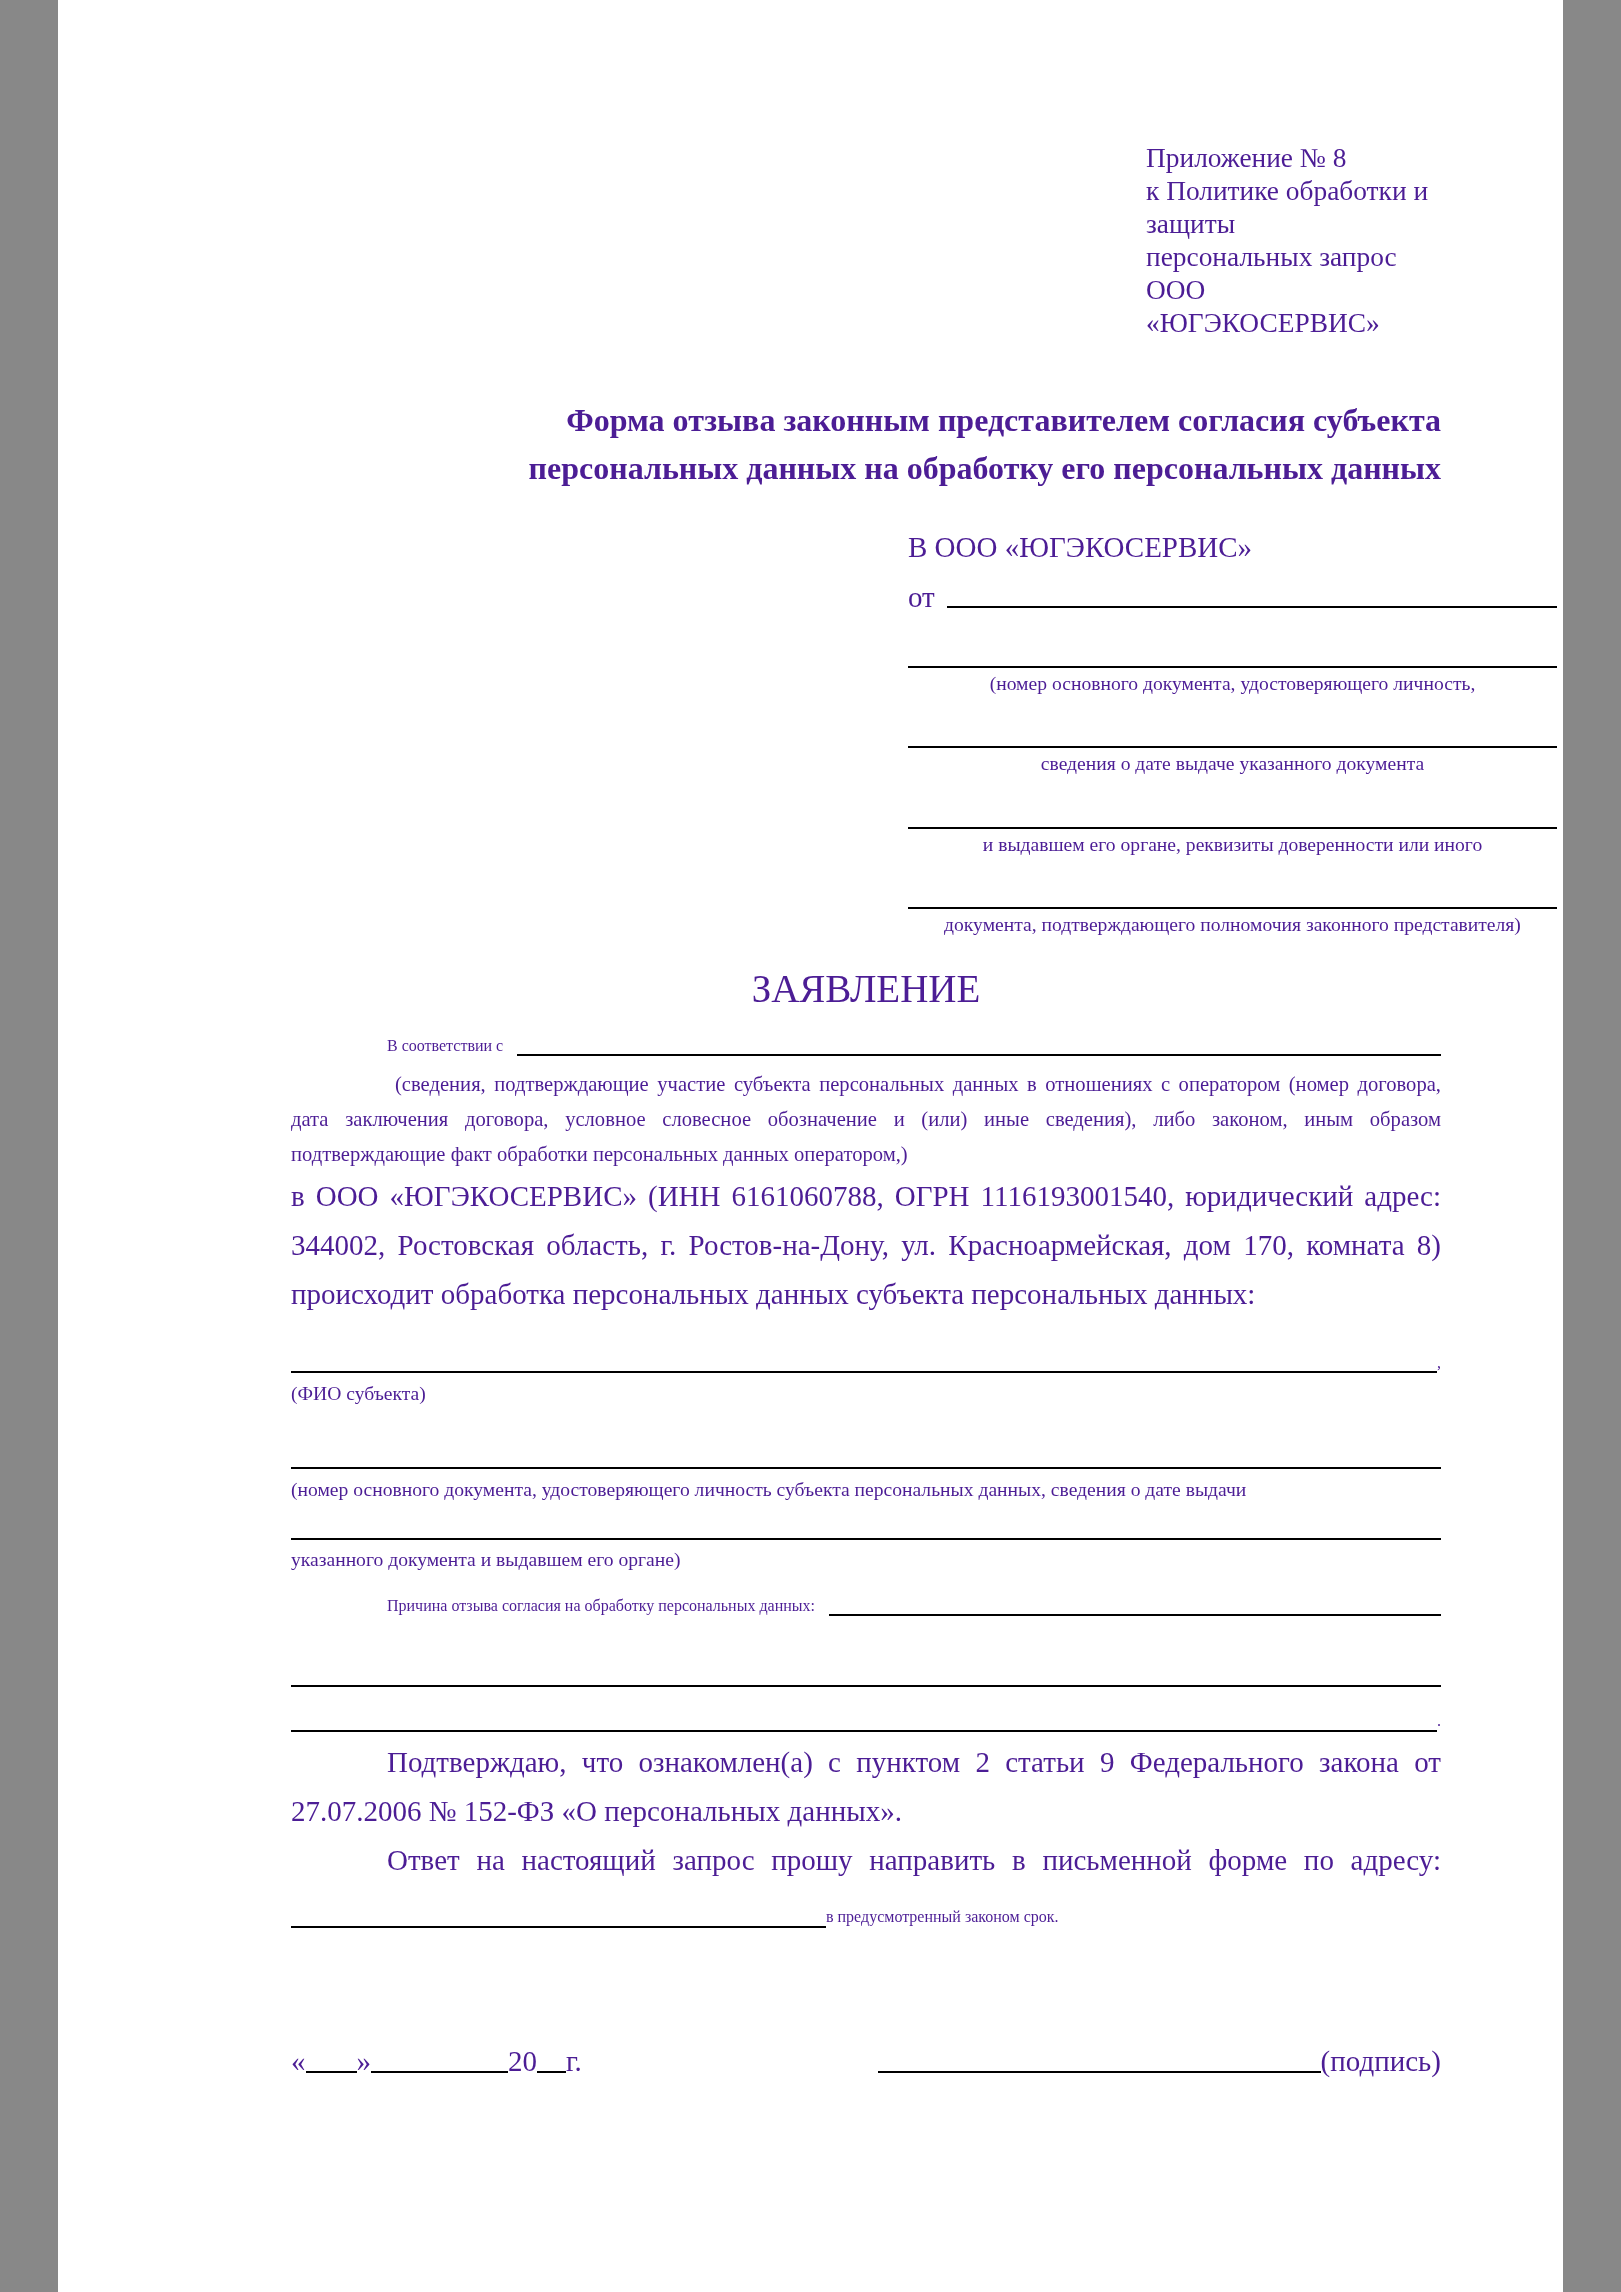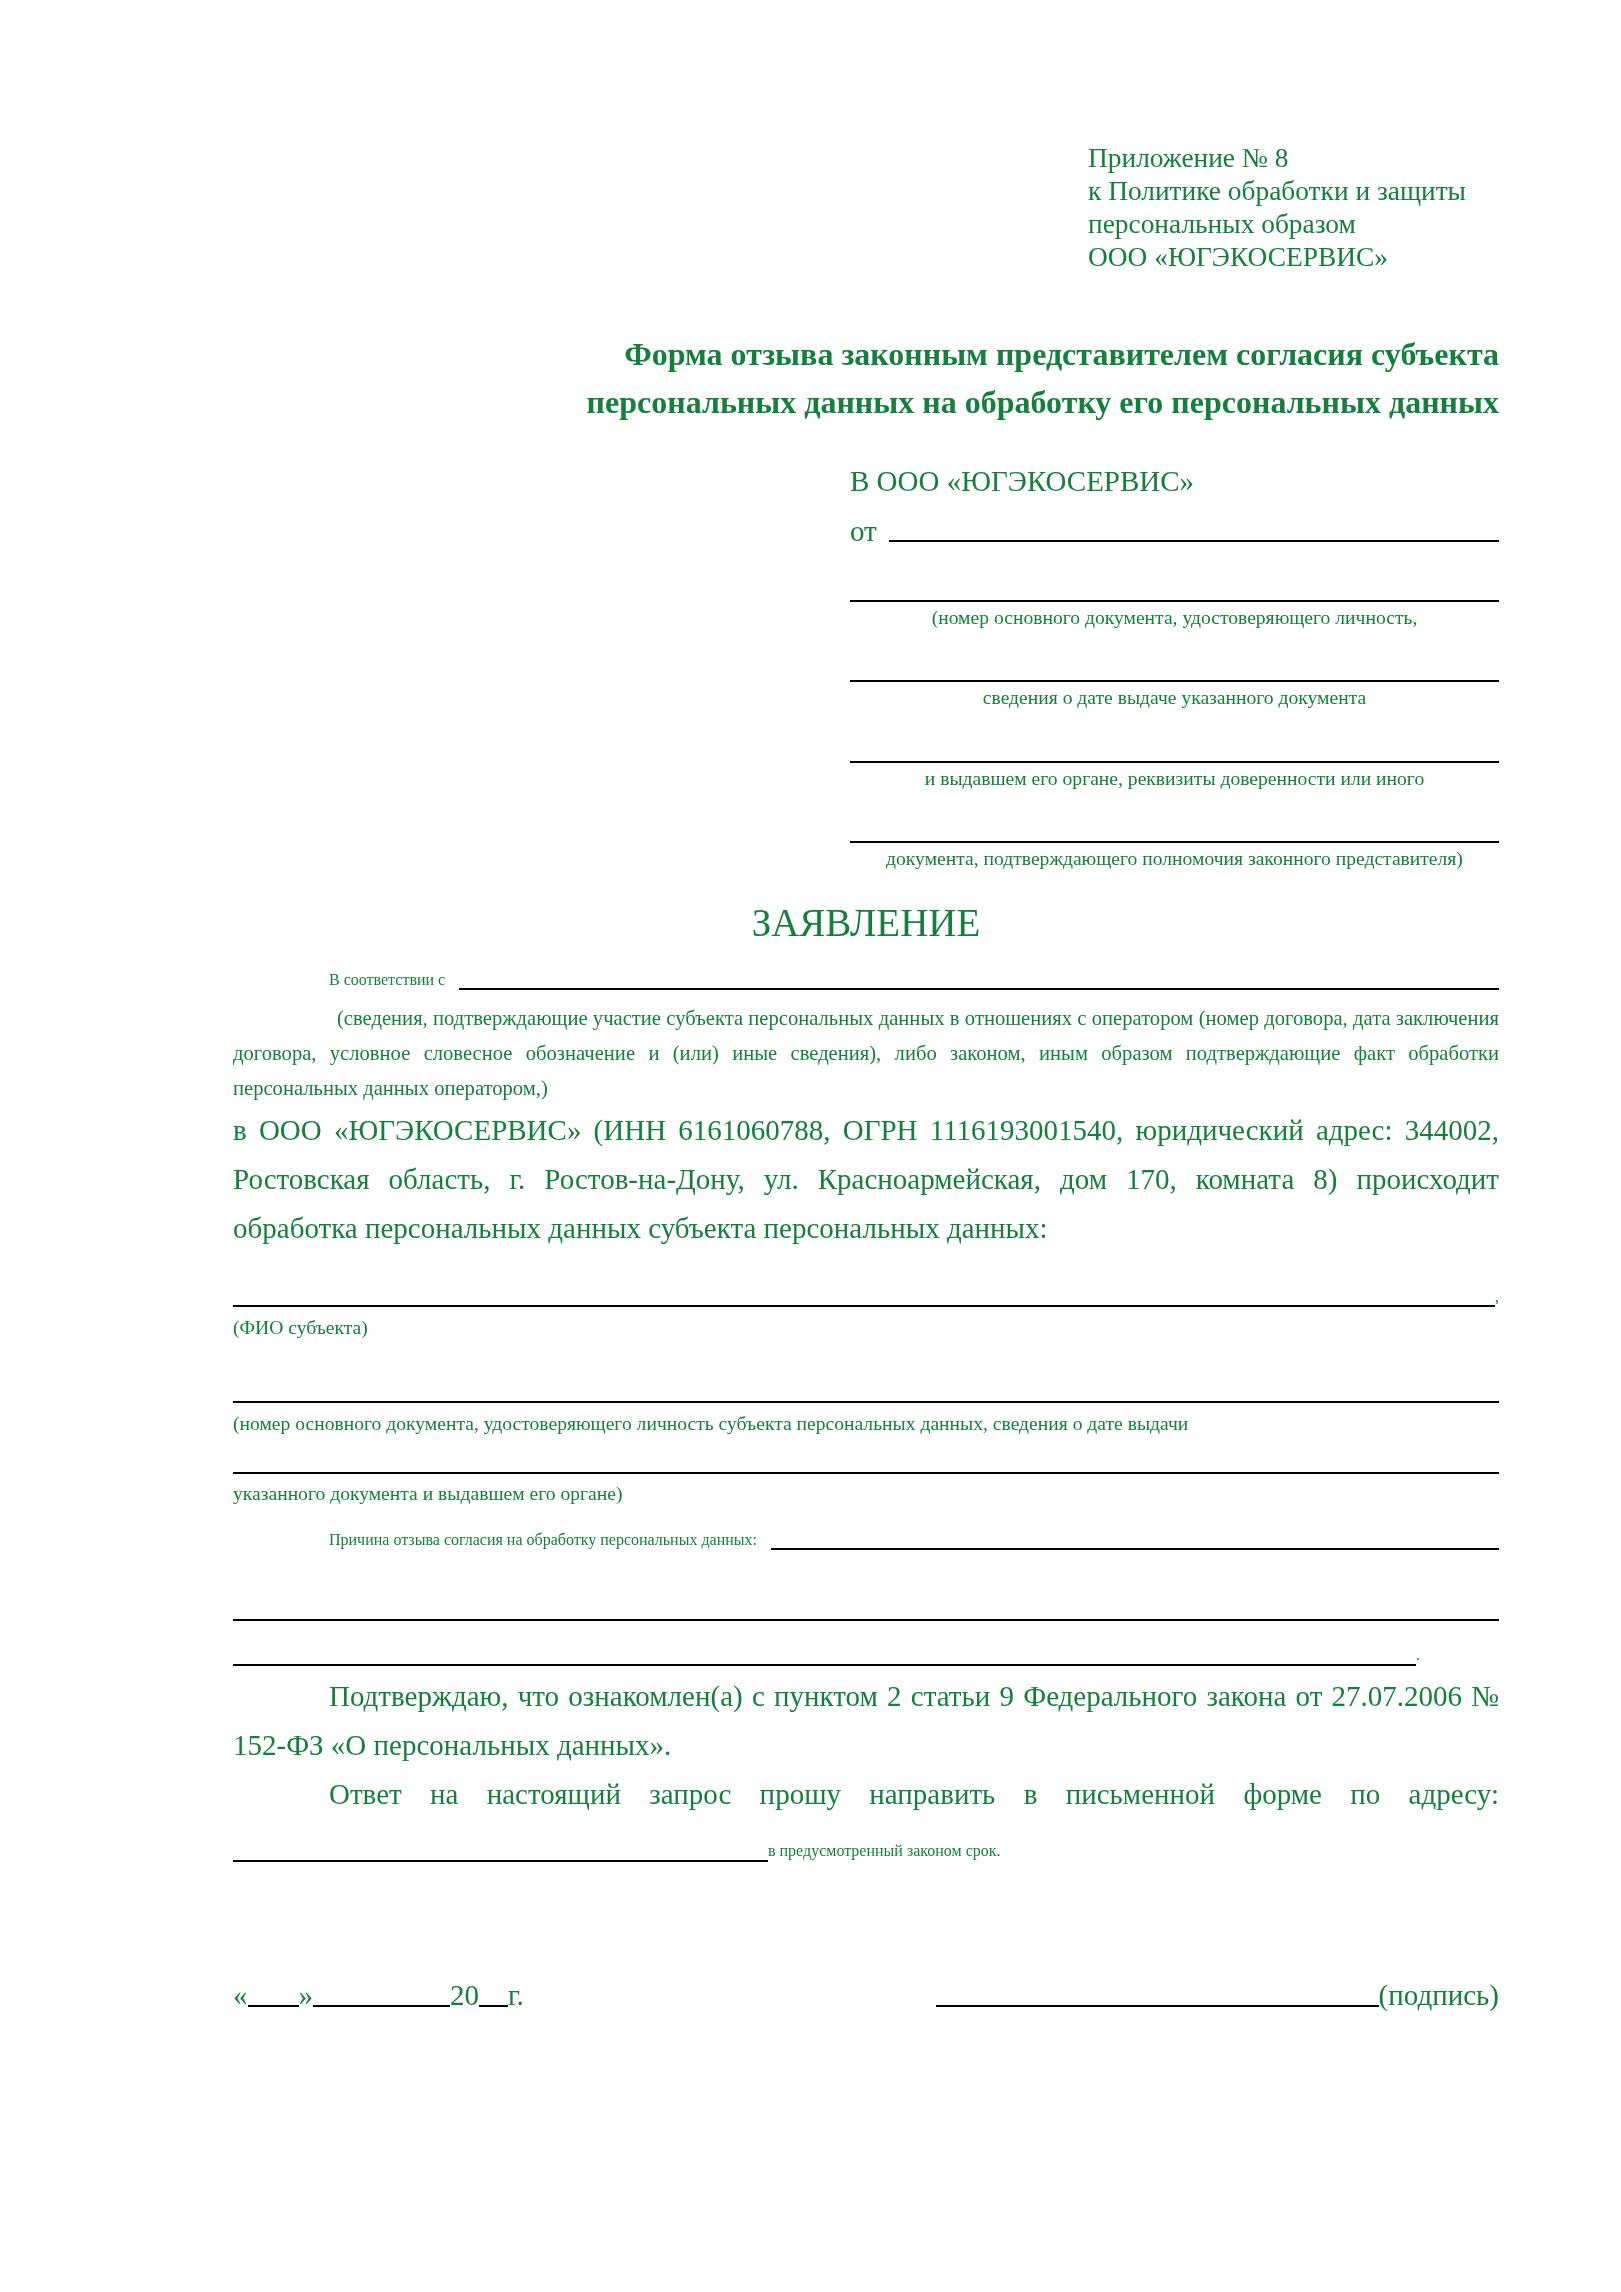--- a/index.html
+++ b/index.html
@@ -1,17 +1,17 @@
 <!DOCTYPE html>
 <html lang="ru"><head>
 <meta charset="utf-8">
 <style>
   html,body{margin:0;padding:0;background:#888;}
   .page{
-    width:1621px;height:2293px;background:#ffffff;color:#15803d;
+    width:1505px;height:2293px;background:#ffffff;color:#4c1d95;
     font-family:"Liberation Serif","DejaVu Serif",serif;
     position:relative;margin:0 auto;overflow:hidden;box-sizing:border-box;
     padding:142px 122px 0 233px;
   }
   
   .annex{margin-left:855px;font-size:27.4px;line-height:33px;text-align:left;}
   
   .title{margin-top:56px;text-align:right;font-weight:bold;font-size:32px;line-height:48px;}
   
   .addr{margin-top:37px;margin-left:617px;width:649px;font-size:29px;line-height:37px;}
@@ -44,21 +44,21 @@
   .w52{width:51px;}.w140{width:137px;}.w30{width:29px;}.w452{width:443px;}.w546{width:535px;}.w1207{width:1183px;}
 </style>
 </head>
 <body>
 
 <div class="page">
 
   <div class="annex">
     <div>Приложение № 8</div>
     <div>к Политике обработки и защиты</div>
-    <div>персональных образом</div>
+    <div>персональных запрос</div>
     <div>ООО «ЮГЭКОСЕРВИС»</div>
   </div>
 
   <div class="title">
     <div>Форма отзыва законным представителем согласия субъекта</div>
     <div>персональных данных на обработку его персональных данных</div>
   </div>
 
   <div class="addr">
     <div>В ООО «ЮГЭКОСЕРВИС»</div>

